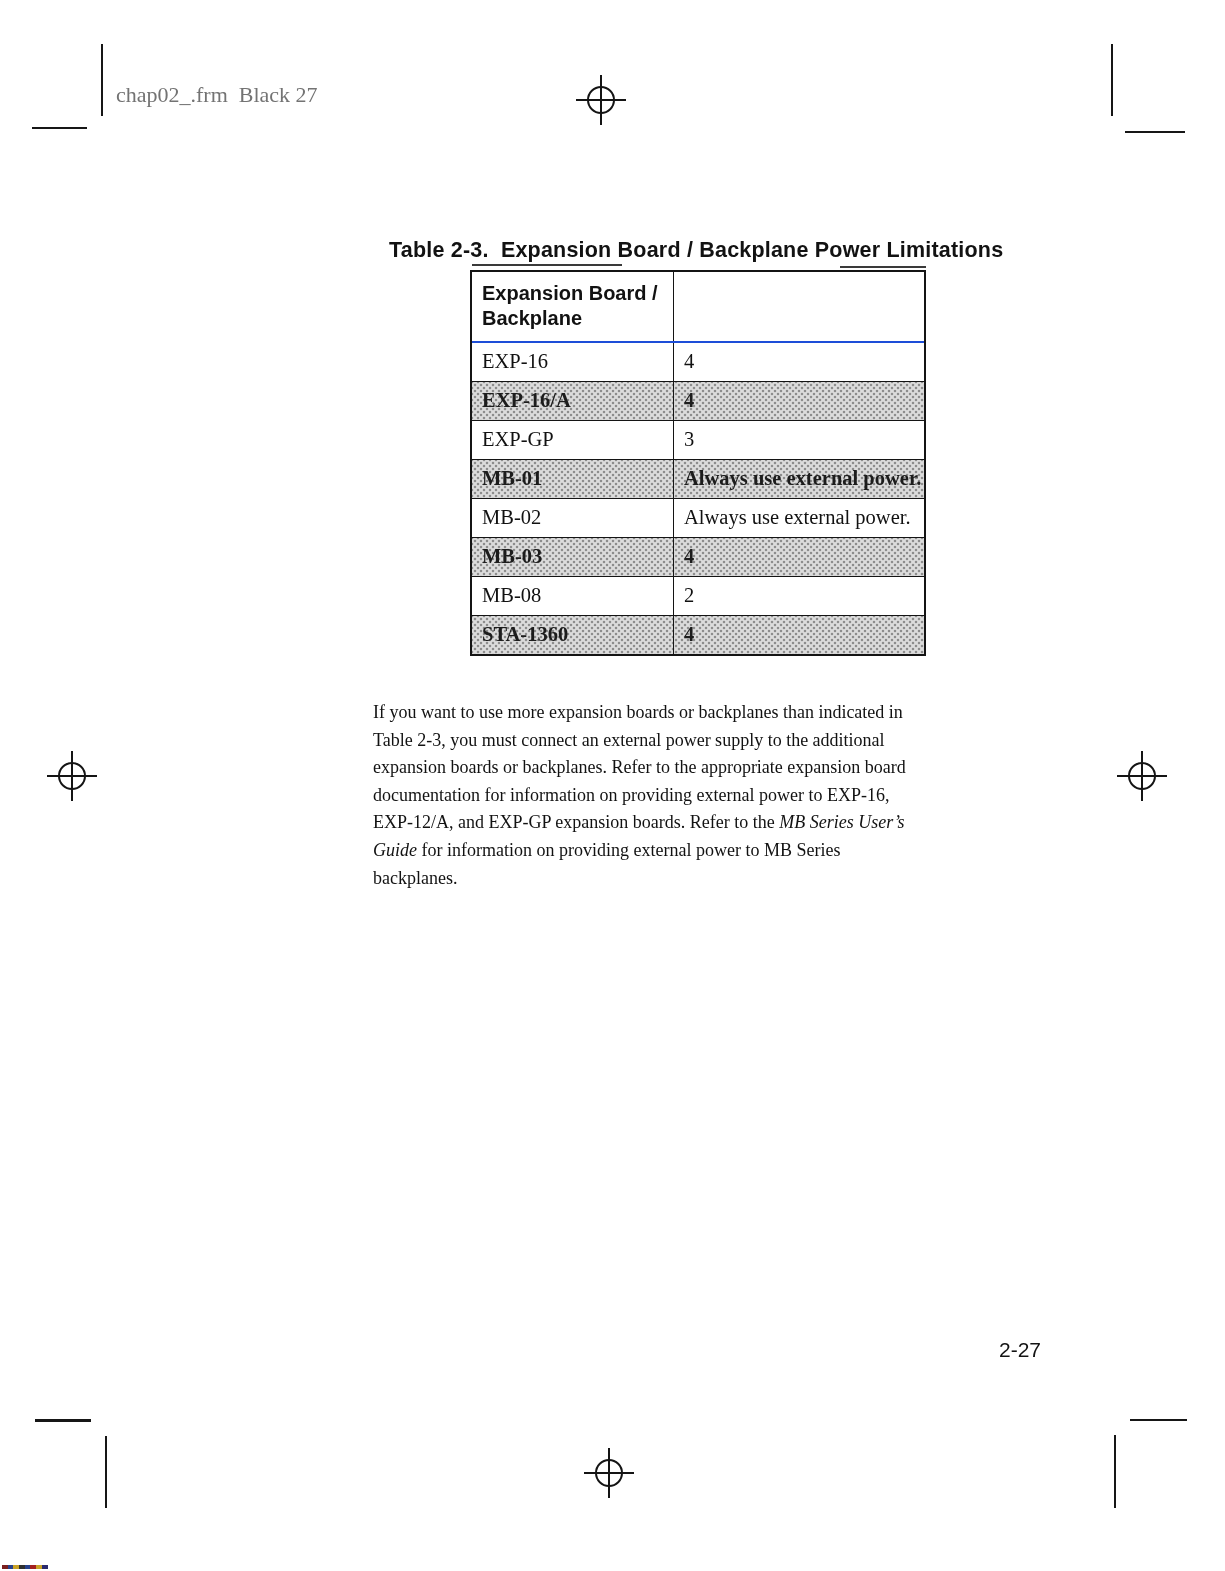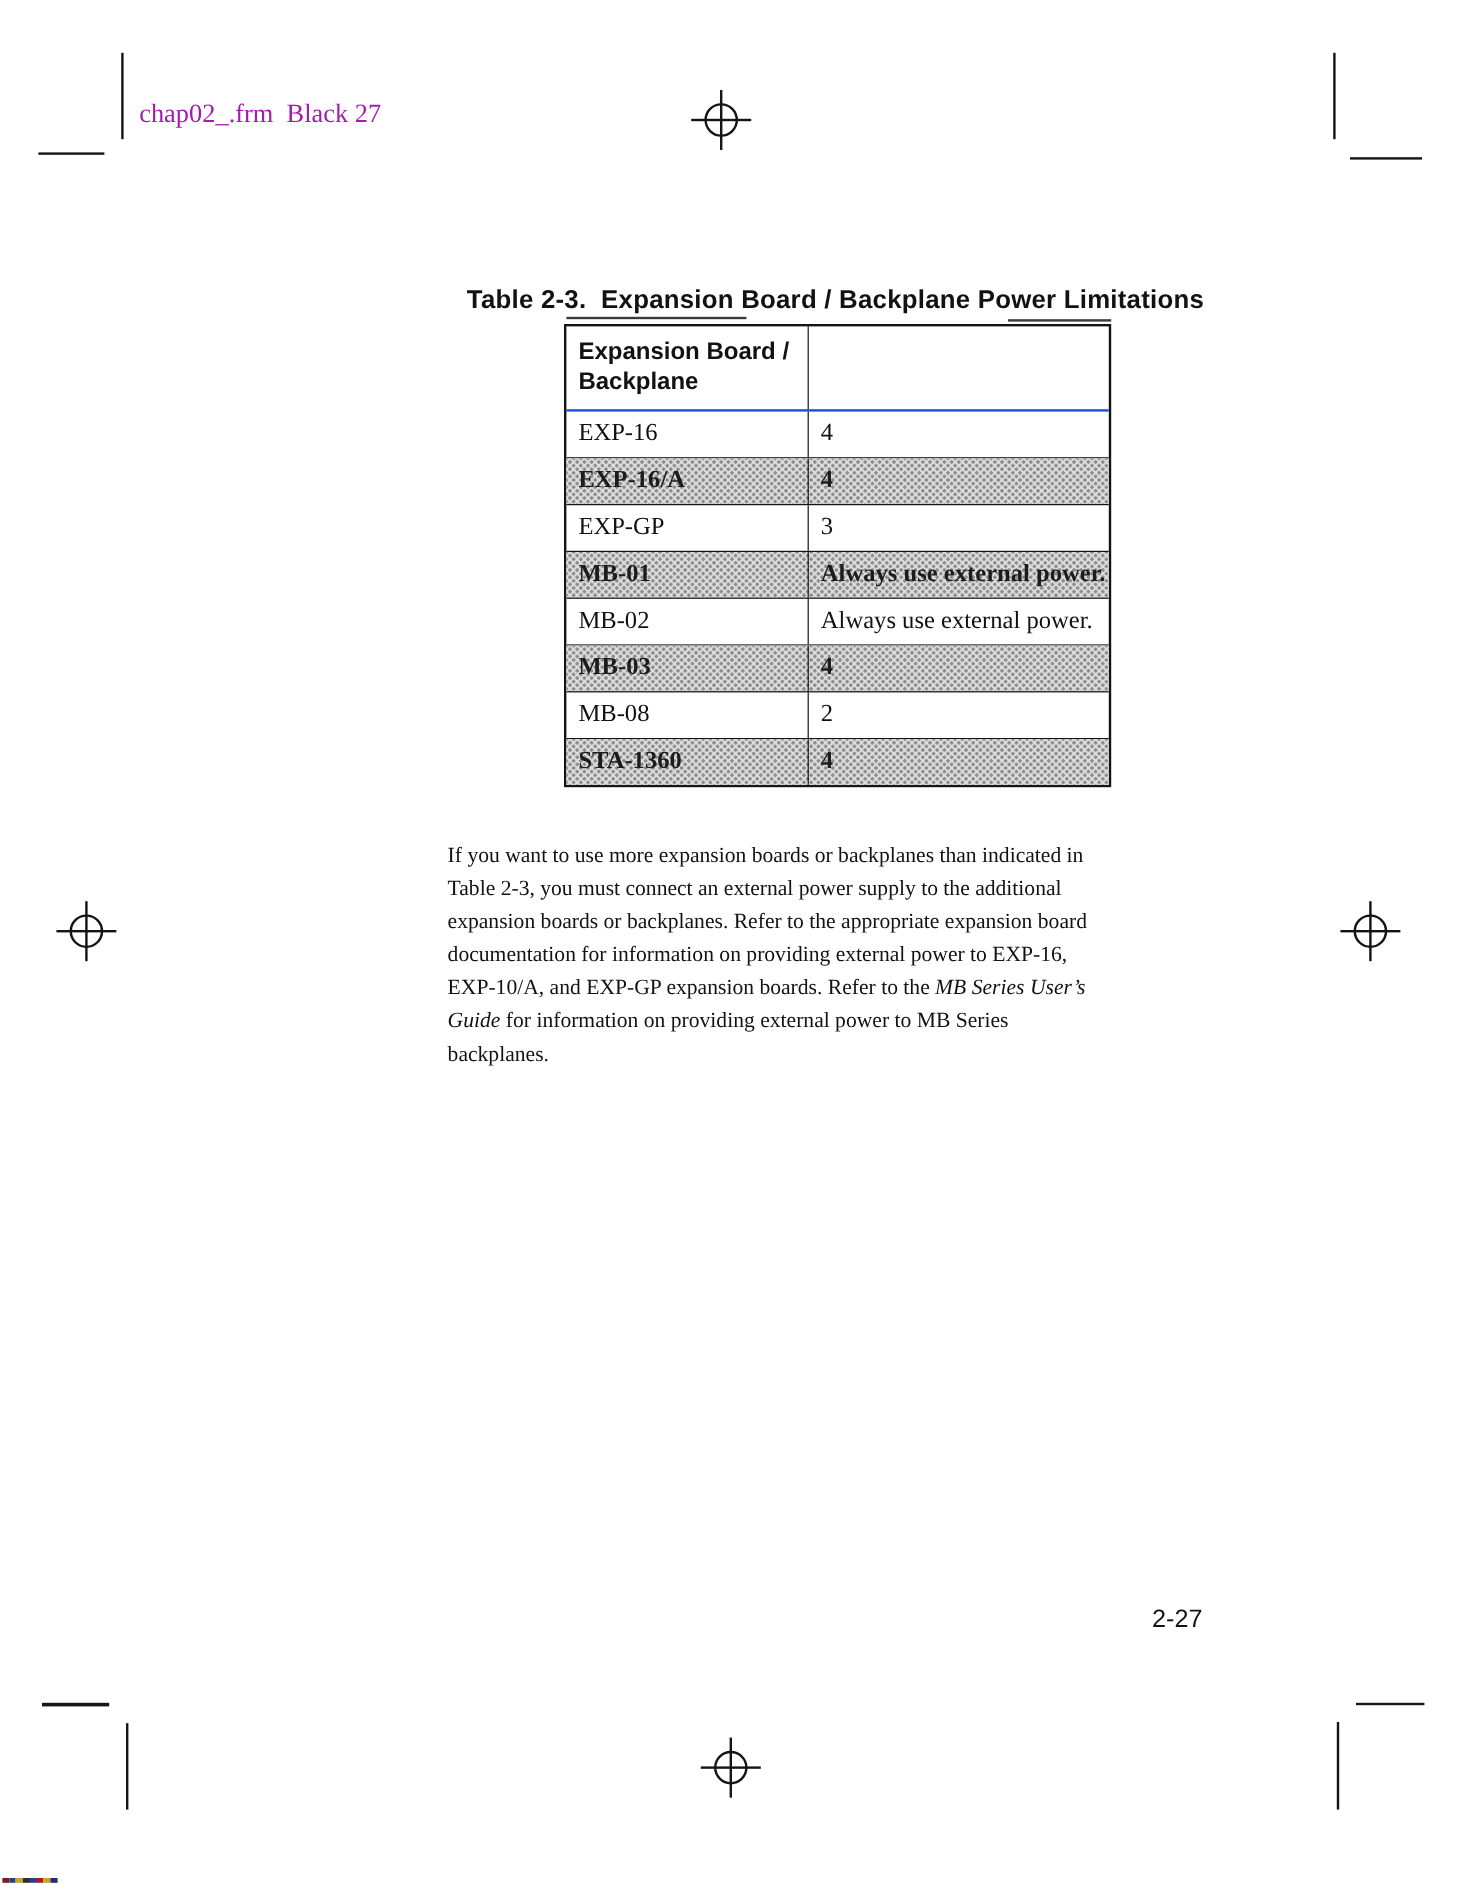--- a/index.html
+++ b/index.html
@@ -21,21 +21,21 @@
     position: absolute; left: 11px; top: 11px;
     width: 24px; height: 24px;
     border: 2.6px solid #141414; border-radius: 50%;
   }
   .regmark .hline { position: absolute; left: 0; top: 23.7px; width: 50px; height: 2.6px; background: #141414; }
   .regmark .vline { position: absolute; left: 23.7px; top: 0; width: 2.6px; height: 50px; background: #141414; }
 
   
   .slug {
     position: absolute; left: 116px; top: 82px;
-    font-size: 22px; white-space: pre; color: #a21caf;
+    font-size: 22px; white-space: pre; color: #737373;
   }
 
   
   .tbl-title {
     position: absolute; left: 389px; top: 238px;
     font-family: "Liberation Sans", sans-serif;
     font-weight: bold; font-size: 21.5px; white-space: pre;
     color: #121212; letter-spacing: 0.2px;
   }
 
@@ -78,21 +78,21 @@
   
   .paragraph {
     position: absolute; left: 373px; top: 702px; width: 680px;
     font-size: 18px; color: #121212;
   }
   .pline { height: 27.6px; white-space: pre; }
   .ital { font-style: italic; }
 
   
   .page-num {
-    position: absolute; left: 960px; top: 1338px;
+    position: absolute; left: 999px; top: 1338px;
     font-family: "Liberation Sans", sans-serif;
     font-size: 21px; color: #131313;
   }
 
   
   .color-strip { position: absolute; left: 2px; top: 1565px; height: 4px; display: flex; }
   .color-strip span { display: block; width: 5.7px; height: 4px; }
 </style>
 </head>
 <body>
@@ -175,21 +175,21 @@
         <div class="tcell col2">4</div>
       </div>
     </div>
 </div>
 
 <div class="paragraph" id="body-paragraph">
     <div class="pline"><span>If you want to use more expansion boards or backplanes than indicated in</span></div>
     <div class="pline"><span>Table 2-3, you must connect an external power supply to the additional</span></div>
     <div class="pline"><span>expansion boards or backplanes. Refer to the appropriate expansion board</span></div>
     <div class="pline"><span>documentation for information on providing external power to EXP-16,</span></div>
-    <div class="pline"><span>EXP-10/A, and EXP-GP expansion boards. Refer to the </span><span class="ital">MB Series User’s</span></div>
+    <div class="pline"><span>EXP-12/A, and EXP-GP expansion boards. Refer to the </span><span class="ital">MB Series User’s</span></div>
     <div class="pline"><span class="ital">Guide</span><span> for information on providing external power to MB Series</span></div>
     <div class="pline"><span>backplanes.</span></div>
   </div>
 
 <div class="page-num">2-27</div>
 
 <div class="color-strip" id="color-strip">
     <span style="background: rgb(122, 31, 31);"></span>
     <span style="background: rgb(39, 65, 140);"></span>
     <span style="background: rgb(201, 162, 39);"></span>

